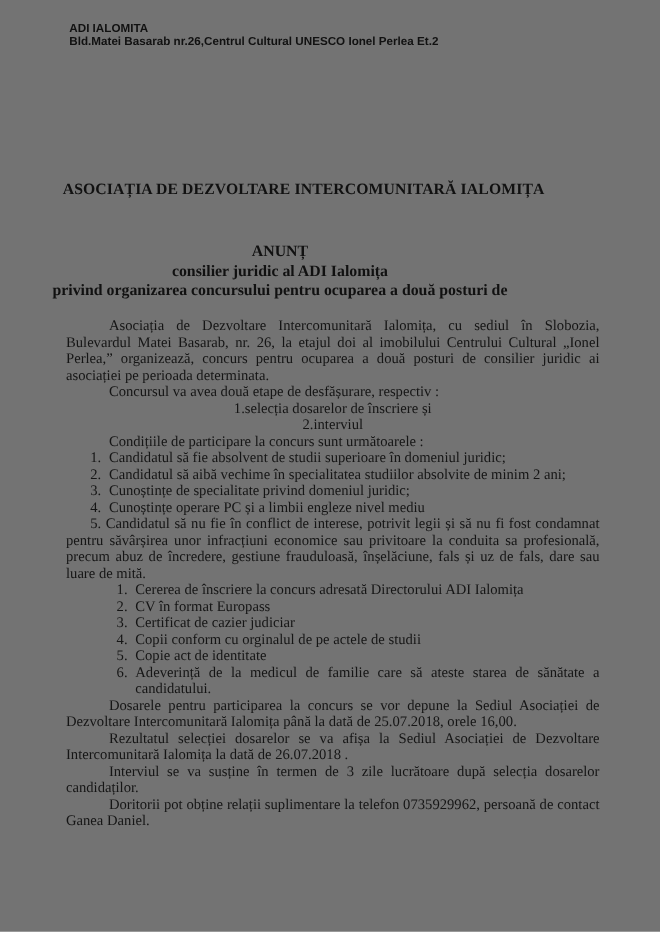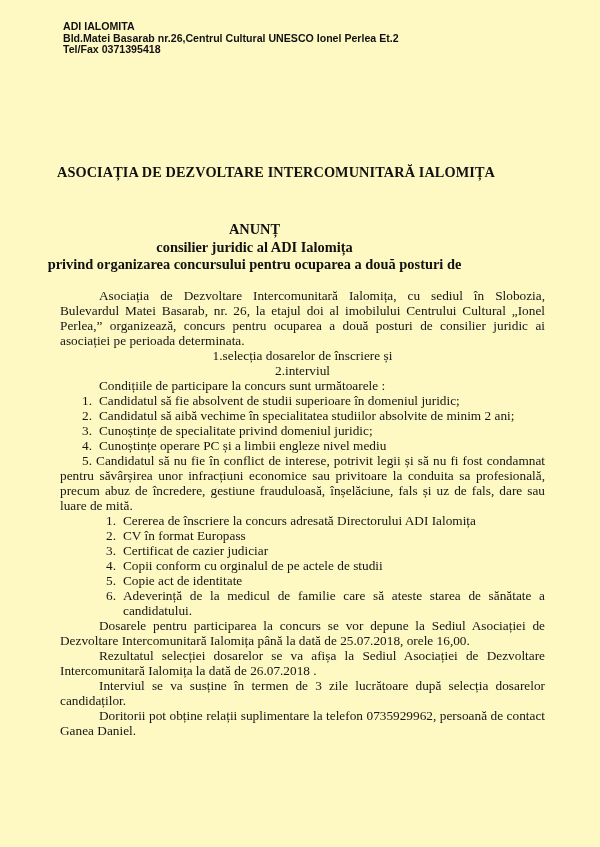--- a/index.html
+++ b/index.html
@@ -1,17 +1,17 @@
 <!DOCTYPE html>
 <html><head>
   <meta charset="utf-8">
   <style>
     html, body { margin: 0; padding: 0; background: #ffffff; }
     body { width: 600px; height: 847px; position: relative; overflow: hidden; color: #111; }
-    .page { position: absolute; left: 0; top: 0; width: 600px; height: 847px; background: #fef9c3; }
+    .page { position: absolute; left: 0; top: 0; width: 600px; height: 847px; background: #737373; }
     .header-block { position: absolute; left: 63px; top: 21px; font-family: "Liberation Sans", sans-serif; font-weight: bold; font-size: 10.6px; line-height: 11.6px; color: #111; }
     .header-block div { white-space: nowrap; }
     .org-title { position: absolute; left: 0; width: 552px; top: 164px; text-align: center; font-family: "Liberation Serif", serif; font-weight: bold; font-size: 14.3px; letter-spacing: 0.1px; white-space: nowrap; }
     .anunt { position: absolute; left: 0; width: 509px; top: 221px; text-align: center; font-family: "Liberation Serif", serif; font-weight: bold; font-size: 14.4px; line-height: 17.5px; }
     .body-text { position: absolute; left: 60px; width: 485px; top: 288px; font-family: "Liberation Serif", serif; font-size: 13.3px; line-height: 15px; color: #151515; }
     .p { margin: 0; text-align: justify; }
     .p.last-left { text-align-last: left; }
     .indent { text-indent: 39px; }
     .p-left { margin: 0; white-space: nowrap; text-align: center; }
     .ind-line { margin: 0; padding-left: 39px; white-space: nowrap; }
@@ -25,33 +25,33 @@
     .item5 { text-indent: 22px; }
   </style>
 </head>
 <body>
 
 <div class="page">
 
   <div class="header-block">
     <div>ADI IALOMITA</div>
     <div>Bld.Matei Basarab nr.26,Centrul Cultural UNESCO Ionel Perlea Et.2</div>
-    <div>Tel/Fax 0371395418</div>
   </div>
 
   <div class="org-title">ASOCIAȚIA DE DEZVOLTARE INTERCOMUNITARĂ IALOMIȚA</div>
 
   <div class="anunt">
     <div>ANUNȚ</div>
     <div>consilier juridic al ADI Ialomița</div>
     <div>privind organizarea concursului pentru ocuparea a două posturi de</div>
   </div>
 
   <div class="body-text">
     <p class="p indent last-left">Asociația de Dezvoltare Intercomunitară Ialomița, cu sediul în Slobozia, Bulevardul Matei Basarab, nr. 26, la etajul doi al imobilului Centrului Cultural „Ionel Perlea,” organizează, concurs pentru ocuparea a două posturi de consilier juridic ai asociației pe perioada determinata.</p>
+    <p class="ind-line">Concursul va avea două etape de desfășurare, respectiv :</p>
     <p class="p-left">1.selecția dosarelor de înscriere și</p>
     <p class="p-left">2.interviul</p>
     <p class="ind-line">Condițiile de participare la concurs sunt următoarele :</p>
 
     <div class="list-a">
       <div class="li">
         <span class="num">1.</span>
         <span class="txt">Candidatul să fie absolvent de studii superioare în domeniul juridic;</span>
       </div>
       <div class="li">

